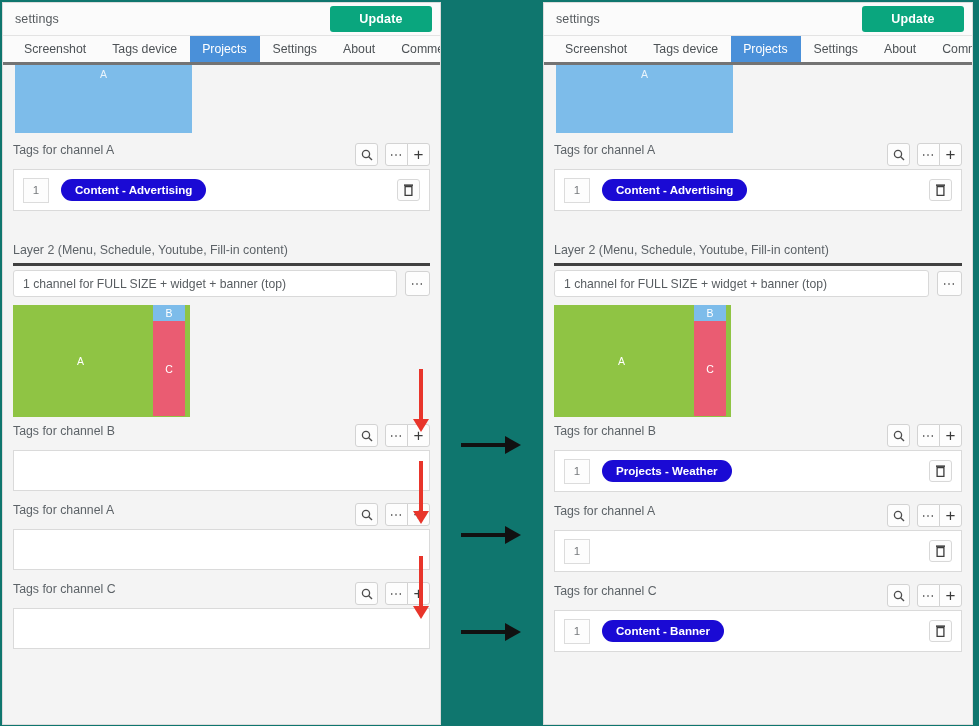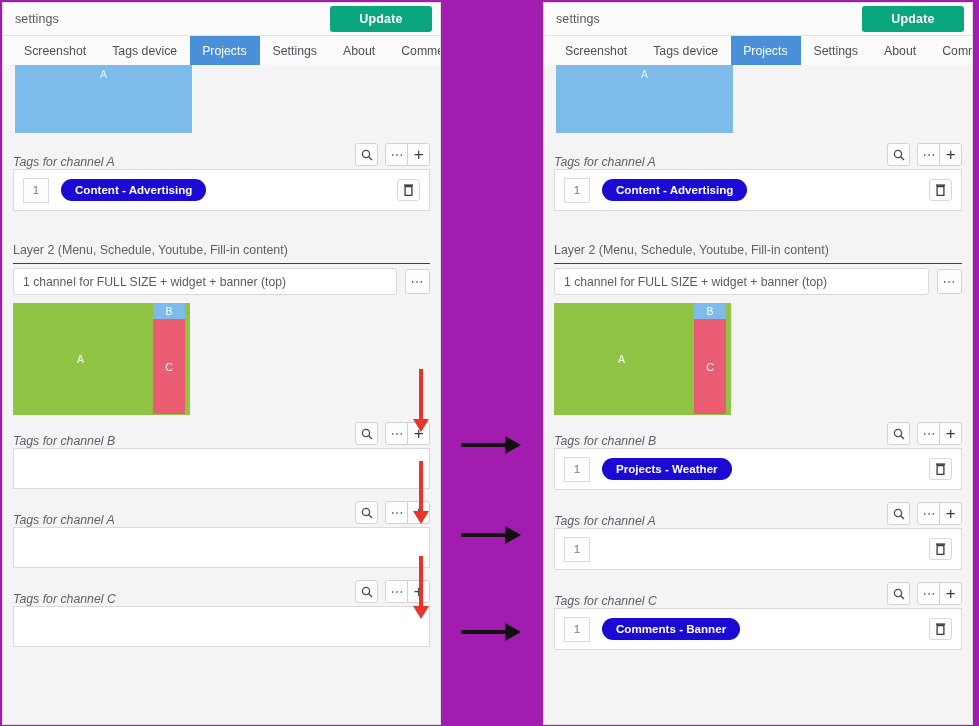--- a/index.html
+++ b/index.html
@@ -7,21 +7,21 @@
     margin: 0; padding: 0;
     width: 979px; height: 726px;
     background: #ffffff;
     font-family: "Liberation Sans", sans-serif;
     overflow: hidden;
   }
   #stage {
     position: relative;
     width: 979px;
     height: 726px;
-    background: #a21caf;
+    background: #0f766e;
   }
 
   
   .panel {
     position: absolute;
     background: #f4f4f4;
     border: 1px solid #dcdcdc;
     overflow: hidden;
   }
   .panel.left  { left: 2px;   top: 2px; width: 439px; height: 723px; }
@@ -56,21 +56,21 @@
     font-weight: bold;
     font-family: "Liberation Sans", sans-serif;
     cursor: pointer;
     letter-spacing: .2px;
   }
 
   
   .tabbar {
     height: 30px;
     background: #fbfbfb;
-    border-bottom: 1px solid #737373;
+    border-bottom: 4px solid #737373;
     display: flex;
     align-items: stretch;
     padding-left: 8px;
   }
   .tab {
     display: flex;
     align-items: center;
     padding: 0 13px;
     font-size: 12.3px;
     color: #4d5256;
@@ -111,22 +111,21 @@
     justify-content: center;
     padding-top: 3px;
   }
 
   
   .tag-section { margin-top: 9px; }
   .tag-head {
     position: relative;
     height: 26px;
     display: flex;
-    align-items: flex-end;
-    font-style: italic;
+    align-items: flex-start;
   }
   .tag-head-label {
     font-size: 12.3px;
     color: #5d6368;
   }
   .tag-actions {
     position: absolute;
     right: 0;
     top: 0;
     display: flex;
@@ -199,21 +198,21 @@
     justify-content: center;
     cursor: pointer;
   }
 
   
   .layer-title {
     font-size: 12.4px;
     color: #5d6368;
     padding-top: 6px;
     padding-bottom: 6px;
-    border-bottom: 1px solid #404040;
+    border-bottom: 3px solid #404040;
   }
   .select-row {
     display: flex;
     align-items: center;
     margin-top: 4px;
   }
   .select-field {
     flex: 1;
     height: 27px;
     background: #ffffff;
@@ -632,21 +631,21 @@
                   <span class="dots">⋯</span>
                 </div>
               <div class="btn-sq">
                   <span class="plus">+</span>
                 </div>
             </div>
           </div>
         </div>
         <div class="tag-box">
           <div class="chip-num">1</div>
-          <div class="chip-pill">Comments - Banner</div>
+          <div class="chip-pill">Content - Banner</div>
           <div class="trash-btn">
             <svg width="11" height="12" viewBox="0 0 11 12">
                 <rect x="1" y="0.4" width="9" height="1.5" fill="#3b3b3b"></rect>
                 <rect x="2.1" y="2.6" width="6.8" height="8.8" fill="none" stroke="#3b3b3b" stroke-width="1.3"></rect>
               </svg>
           </div>
         </div>
       </div>
 
     </div>

